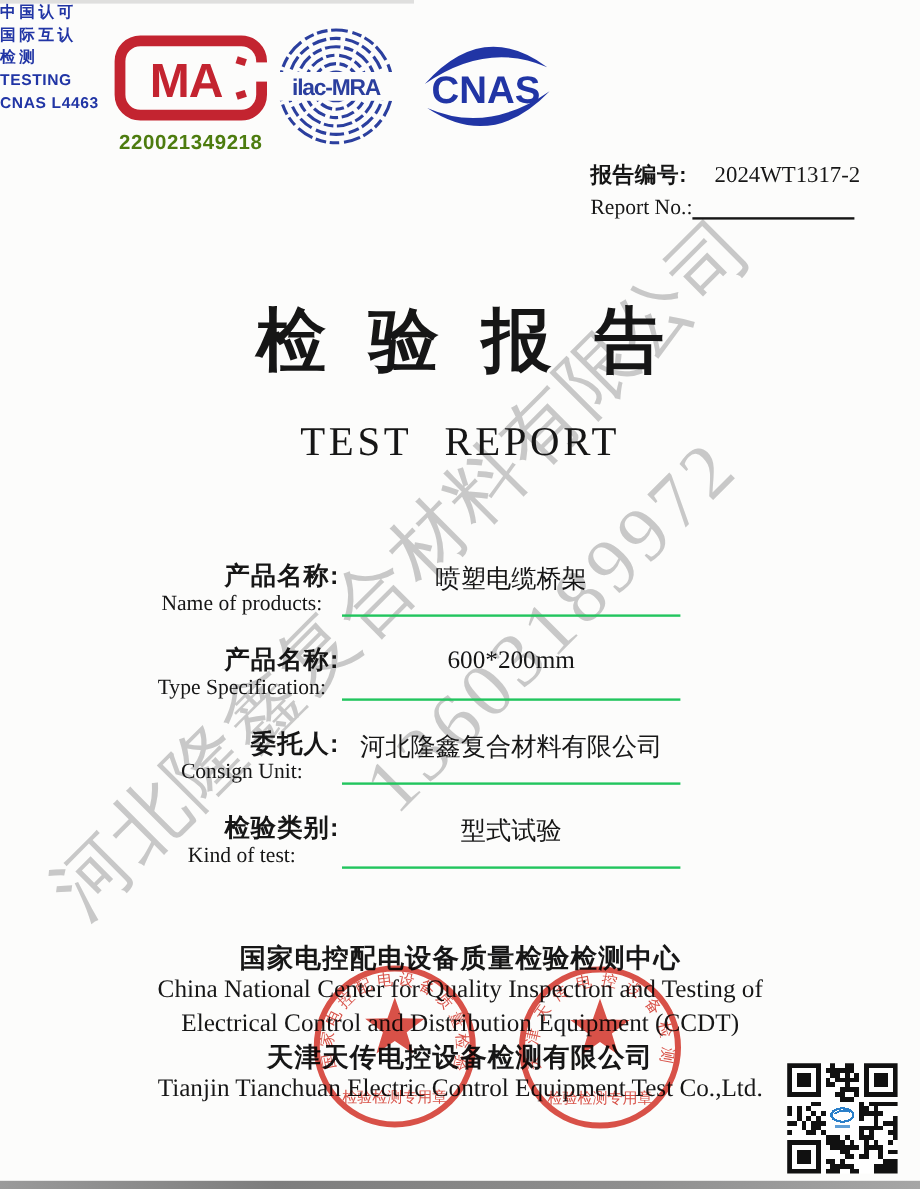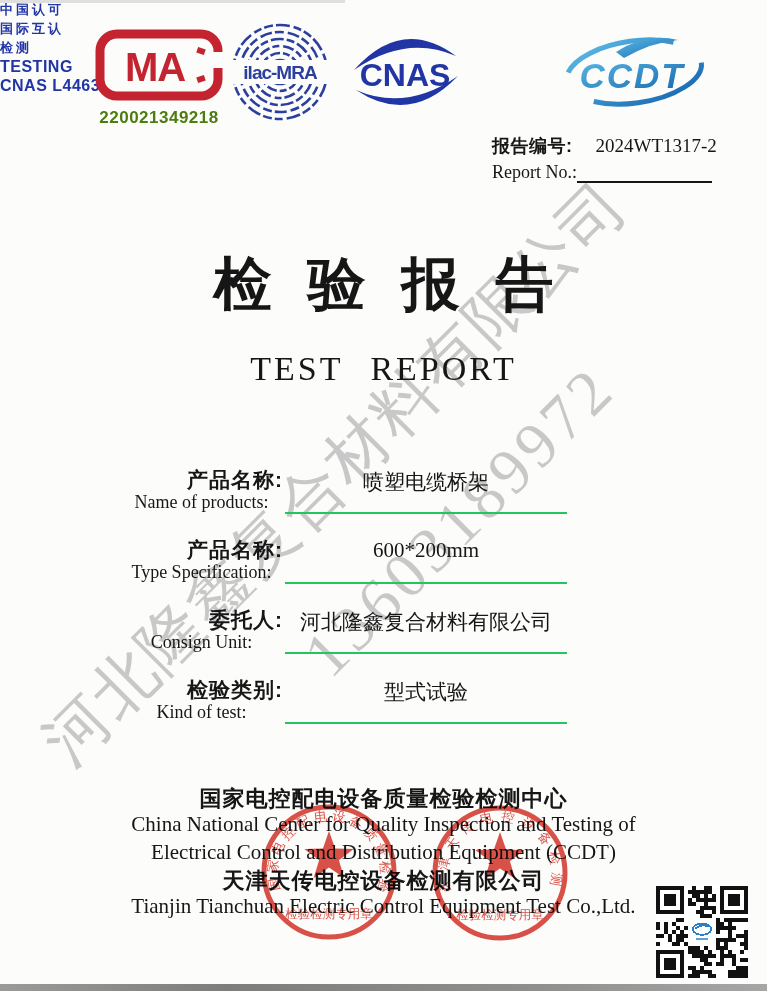--- a/index.html
+++ b/index.html
@@ -12,21 +12,21 @@
   .wm1{font-size:64px;white-space:nowrap;letter-spacing:2px;transform:translateX(-20px);}
   .wm2{font-size:64px;white-space:nowrap;letter-spacing:5px;margin-top:42px;transform:translateX(34px);}
   
   .logo{position:absolute;}
   .cma{left:93px;top:28px;width:132px;text-align:center;}
   .cma-num{margin-top:2px;font:700 17px "Liberation Sans",sans-serif;color:#4d7c0f;letter-spacing:.5px;}
   .ilac{left:230px;top:22px;}
   .cnas{left:346px;top:26px;}
   .accred{left:464px;top:27px;color:#2135a5;font-family:"Liberation Sans",sans-serif;line-height:19px;}
   .accred .zh{font-weight:700;font-size:13px;letter-spacing:3px;}
-  .accred .en{font-weight:700;font-size:16px;letter-spacing:.5px;}
+  .accred .en{font-weight:700;font-size:13px;letter-spacing:.5px;}
   .ccdt{left:560px;top:30px;}
   
   .repno{position:absolute;left:492px;top:134px;width:220px;z-index:2;}
   .repno .r1{display:flex;align-items:baseline;}
   .rlabel{font:700 18px "Liberation Sans",sans-serif;letter-spacing:.5px;white-space:nowrap;}
   .rval{font:19px "Liberation Serif",serif;margin-left:23px;white-space:nowrap;}
   .repno .r2{display:flex;align-items:flex-end;margin-top:4px;}
   .ren{font:18px "Liberation Serif",serif;white-space:nowrap;}
   .rline{flex:1;height:16px;border-bottom:2.5px solid #161616;}
   
@@ -105,33 +105,20 @@
   </div>
 
   <div class="accred">
     <div class="zh">中国认可</div>
     <div class="zh">国际互认</div>
     <div class="zh">检测</div>
     <div class="en">TESTING</div>
     <div class="en">CNAS L4463</div>
   </div>
 
-  <div class="logo ccdt">
-    <svg width="148" height="82" viewBox="0 0 148 82">
-      <defs>
-        <linearGradient id="ccdt-g" x1="0" y1="0" x2="1" y2="1">
-          <stop offset="0" stop-color="#5cbbe6"></stop>
-            <stop offset="1" stop-color="#1565ae"></stop>
-        </linearGradient>
-      </defs>
-      <ellipse cx="74" cy="42" rx="68" ry="31" fill="none" stroke="url(#ccdt-g)" stroke-width="5" stroke-dasharray="125 45 115 45" transform="rotate(-8 74 42)"></ellipse>
-      <path d="M56,22 Q86,2 118,10 Q92,12 64,28 Z" fill="url(#ccdt-g)"></path>
-      <text x="72" y="58" text-anchor="middle" font-family="Liberation Sans, sans-serif" font-size="35" font-weight="700" font-style="italic" fill="url(#ccdt-g)" letter-spacing="2">CCDT</text>
-    </svg>
-  </div>
 
   <div class="repno">
     <div class="r1">
       <span class="rlabel">报告编号:</span>
       <span class="rval">2024WT1317-2</span>
     </div>
     <div class="r2">
       <span class="ren">Report No.:</span>
       <span class="rline"></span>
     </div>

